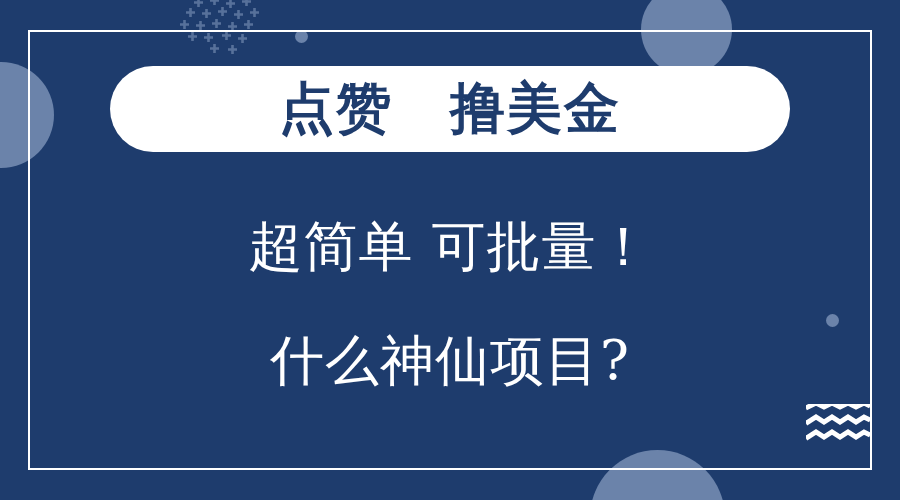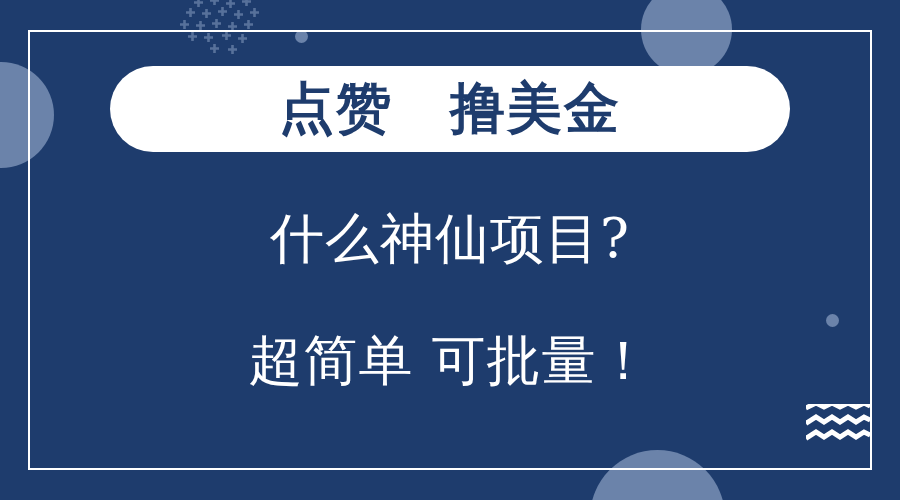--- a/index.html
+++ b/index.html
@@ -178,18 +178,18 @@
   </svg>
 
   <div class="frame"></div>
 
   <div class="content">
 
     <div class="title-pill">
       <span class="title-text">点赞　撸美金</span>
     </div>
 
+    <div class="subtitle subtitle-2">超简单 可批量！</div>
+
     <div class="subtitle subtitle-1">什么神仙项目?</div>
-
-    <div class="subtitle subtitle-2">超简单 可批量！</div>
 
   </div>
 </div>
 
 </body></html>

